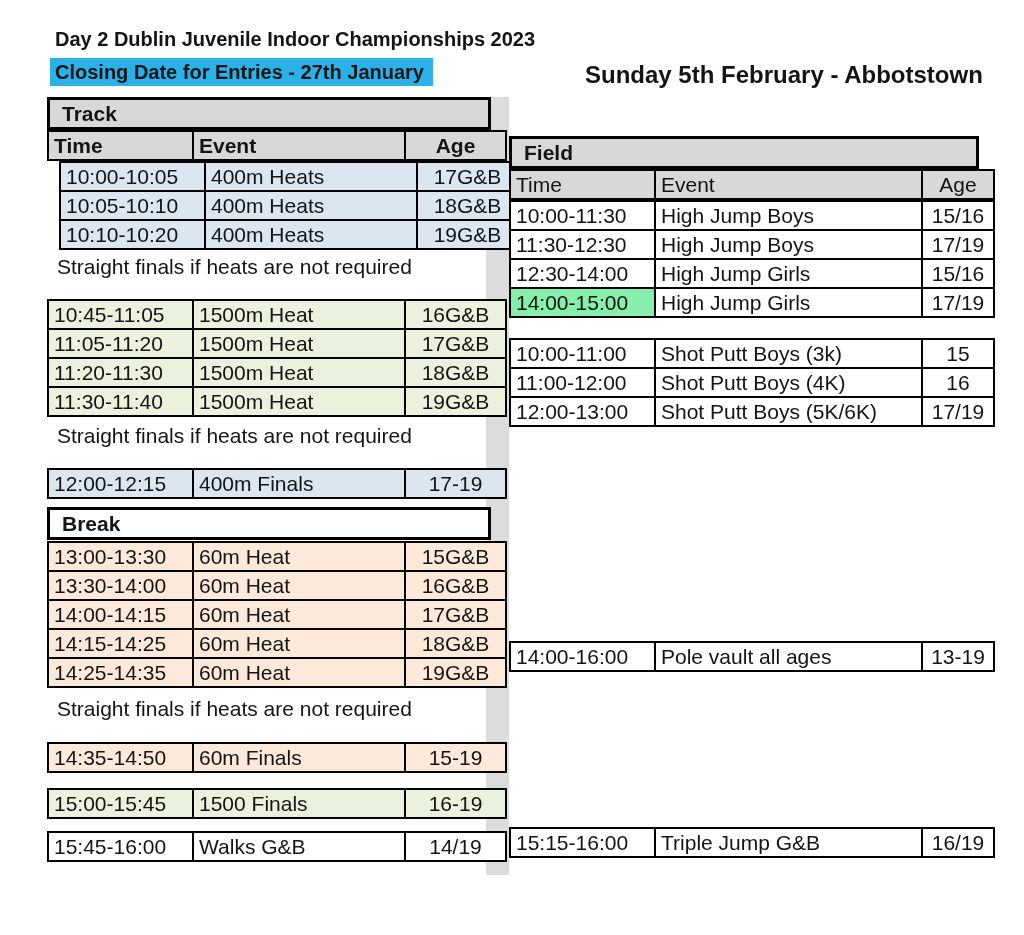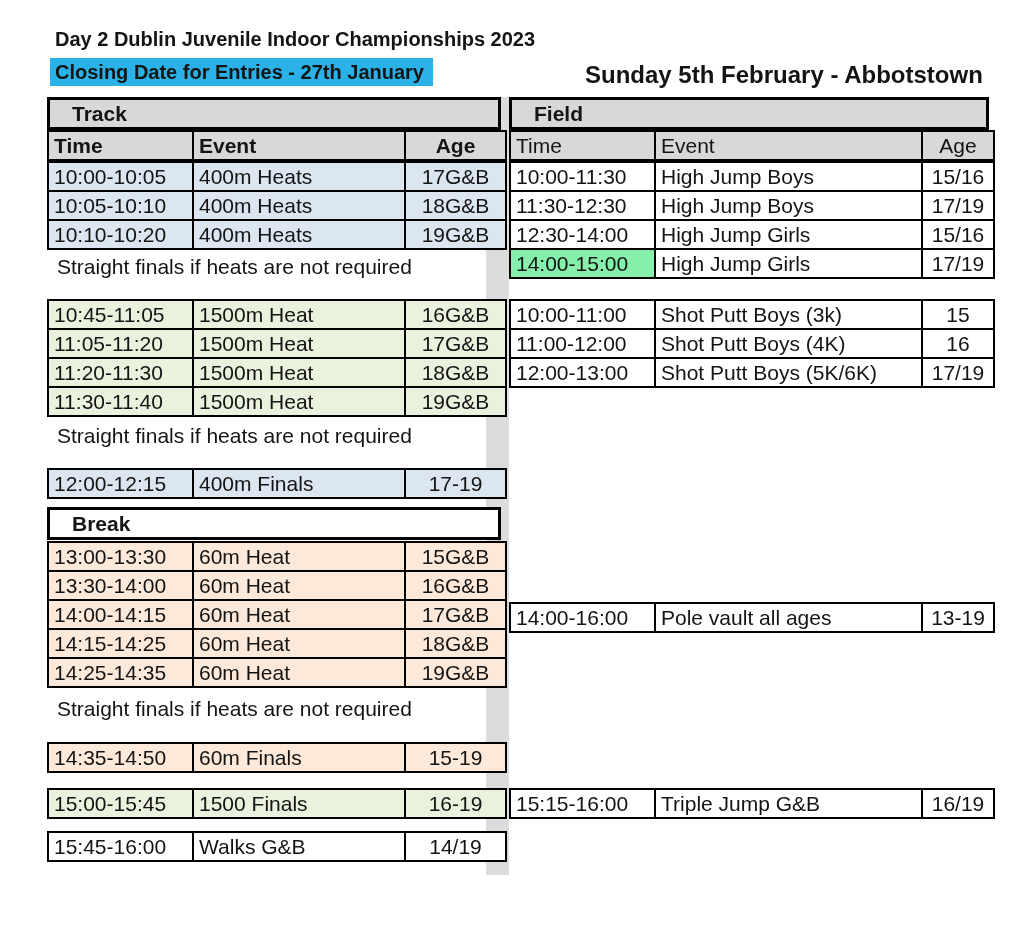--- a/index.html
+++ b/index.html
@@ -23,27 +23,27 @@
   }
   .event-date{
     position:absolute;left:585px;top:61px;
     font-size:24px;font-weight:bold;white-space:nowrap;
   }
   .gutter{
     position:absolute;left:486px;top:97px;width:23px;height:778px;
   }
   .col{position:absolute;top:97px;}
   #track-col{left:47px;width:438px;height:790px;}
-  #field-col{left:509px;width:464px;height:790px;}
+  #field-col{left:509px;width:464px;height:790px;margin-top:39px;}
   .block{position:absolute;left:0;}
   .banner{
     border:3px solid #000;
     height:27px;
     display:flex;align-items:center;
-    padding-left:22px;
+    padding-left:12px;
     font-size:21px;font-weight:bold;
     box-sizing:content-box;
   }
   table.grid{
     border-collapse:collapse;
     table-layout:fixed;
     width:100%;
   }
   table.grid td,table.grid th{
     border:2px solid #000;
@@ -74,21 +74,21 @@
       <div class="banner block" style="background: rgb(216, 216, 216); top: 0px; position: absolute; width: calc(100% - 12px);">Track</div>
       <table class="grid block" style="top: 33px; position: absolute; width: 100%;">
         <tbody>
           <tr>
             <th style="width: 138px; background: rgb(216, 216, 216);">Time</th>
             <th style="width: 205px; background: rgb(216, 216, 216);">Event</th>
             <th class="age" style="width: 95px; background: rgb(216, 216, 216);">Age</th>
           </tr>
         </tbody>
       </table>
-      <table class="grid block" style="top: 64px; position: absolute; width: 100%;">
+      <table class="grid block" style="top: 64px; position: absolute; width: 100%; margin-left: 12px;">
         <tbody>
           <tr>
             <td style="width: 138px; background: rgb(220, 230, 241);">10:00-10:05</td>
             <td style="width: 205px; background: rgb(220, 230, 241);">400m Heats</td>
             <td class="age" style="width: 95px; background: rgb(220, 230, 241);">17G&amp;B</td>
           </tr>
           <tr>
             <td style="width: 138px; background: rgb(220, 230, 241);">10:05-10:10</td>
             <td style="width: 205px; background: rgb(220, 230, 241);">400m Heats</td>
             <td class="age" style="width: 95px; background: rgb(220, 230, 241);">18G&amp;B</td>

